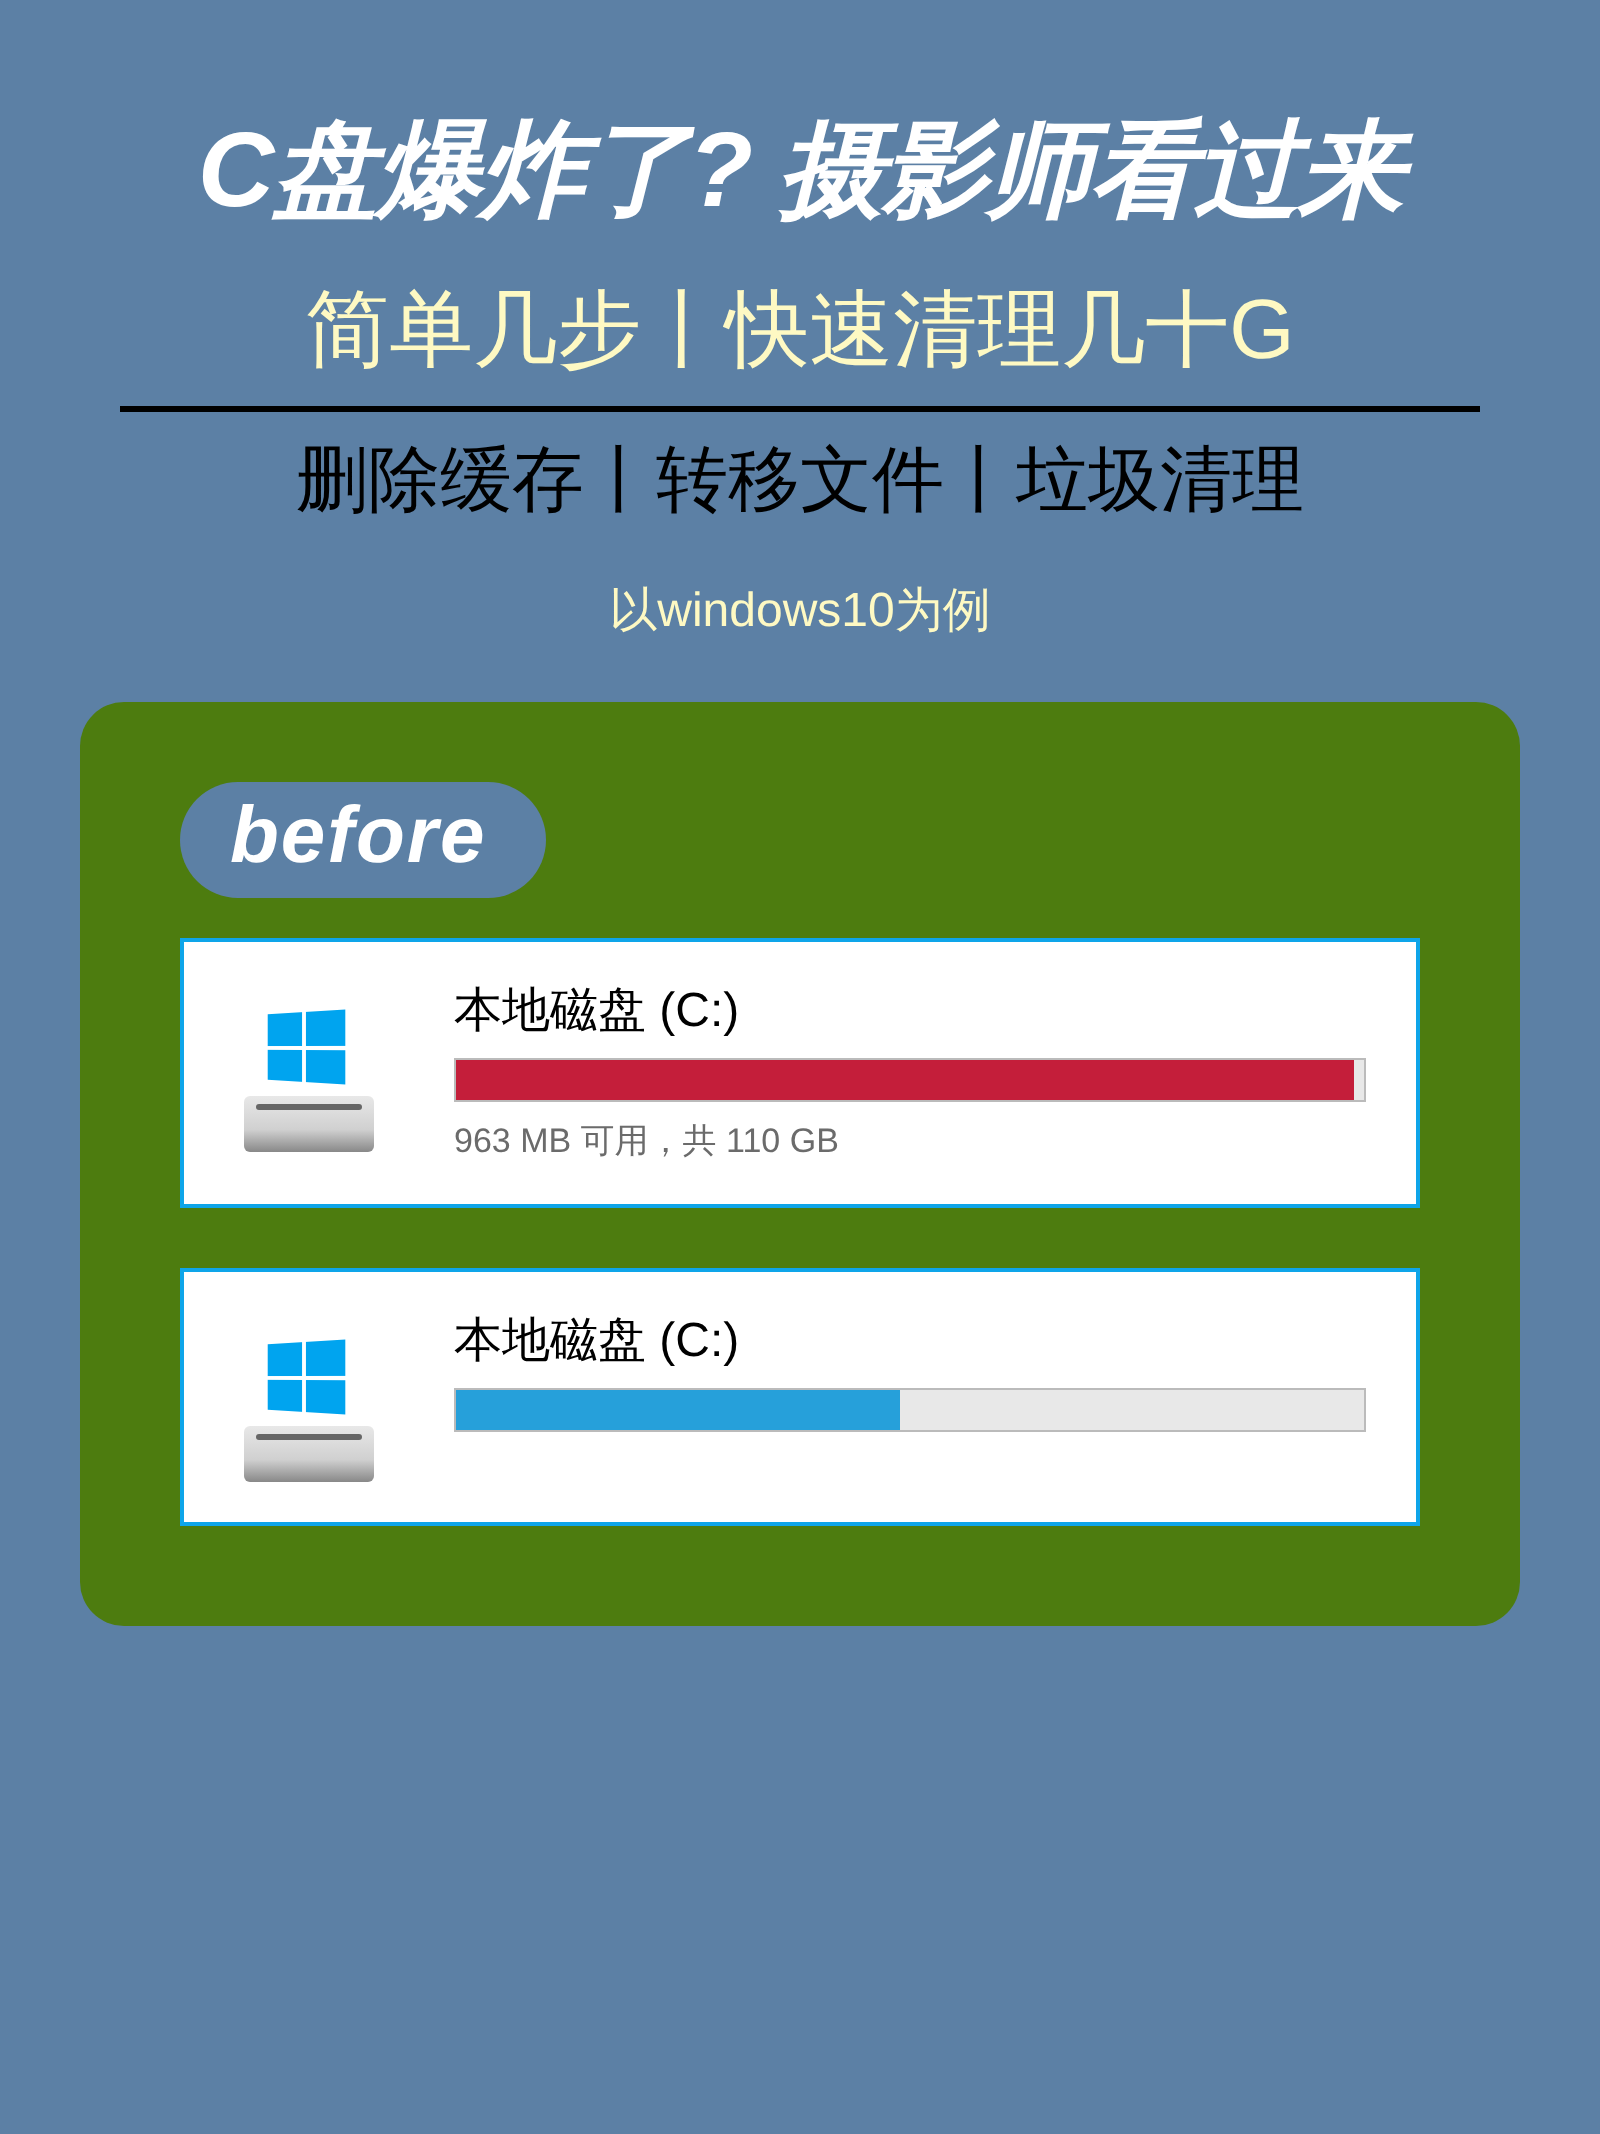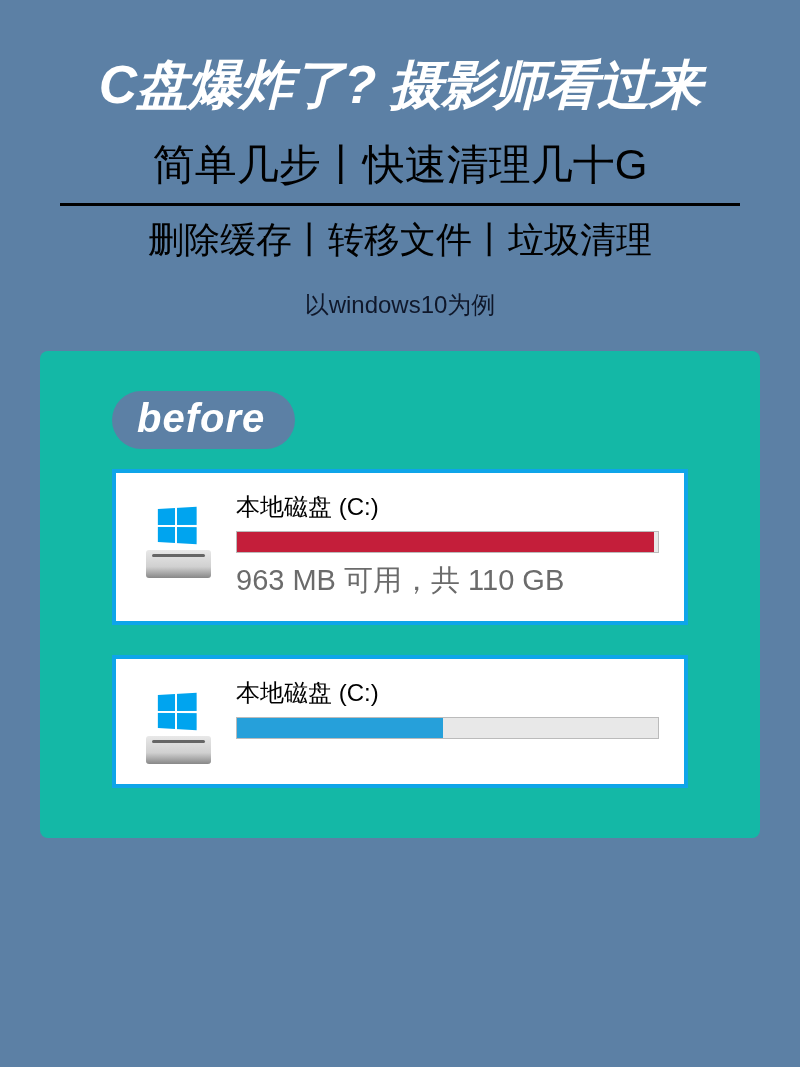--- a/index.html
+++ b/index.html
@@ -18,69 +18,69 @@
       color: #ffffff;
       font-size: 53px;
       font-weight: 900;
       font-style: italic;
       text-align: center;
       letter-spacing: -1px;
       margin-bottom: 15px;
       white-space: nowrap;
     }
     .subtitle {
-      color: #000000;
+      color: #fef9c3;
       font-size: 42px;
       font-weight: 500;
       text-align: center;
       margin-bottom: 10px;
     }
     .divider {
       border: none;
       border-top: 3px solid #000;
       margin: 8px 30px 10px;
     }
     .subtitle2 {
       color: #000;
       font-size: 36px;
       font-weight: 500;
       text-align: center;
       margin-bottom: 24px;
     }
     .example-note {
-      color: #0f172a;
+      color: #fef9c3;
       font-size: 24px;
       text-align: center;
       margin-bottom: 30px;
     }
     .card {
-      background: #14b8a6;
-      border-radius: 8px;
-      padding: 40px 72px 50px;
+      background: #4d7c0f;
+      border-radius: 22px;
+      padding: 40px 50px 50px;
       margin: 0 10px;
     }
     .badge {
       display: inline-block;
       background: #5c80a5;
       color: #fff;
       font-size: 40px;
       font-weight: 900;
       font-style: italic;
       padding: 5px 30px 8px 25px;
       border-radius: 50px;
       letter-spacing: 1px;
       margin-bottom: 20px;
     }
     .disk-panel {
       background: #fff;
-      border: 4px solid #0ea5e9;
+      border: 2px solid #0ea5e9;
       padding: 18px 25px 20px;
       display: flex;
       align-items: flex-start;
-      gap: 20px;
+      gap: 35px;
       margin-bottom: 30px;
     }
     .disk-panel:last-child {
       margin-bottom: 0;
     }
     .disk-icon {
       width: 75px;
       height: 75px;
       position: relative;
       flex-shrink: 0;
@@ -144,21 +144,21 @@
     }
     .fill-red {
       background: #c41e3a;
       width: 99%;
     }
     .fill-blue {
       background: #26a0da;
       width: 49%;
     }
     .disk-status {
-      font-size: 29px;
+      font-size: 17px;
       color: #6b6b6b;
     }
   </style>
 </head>
 <body>
 
 <div class="title">C盘爆炸了? 摄影师看过来</div>
 <div class="subtitle">简单几步丨快速清理几十G</div>
 <hr class="divider">
 <div class="subtitle2">删除缓存丨转移文件丨垃圾清理</div>

